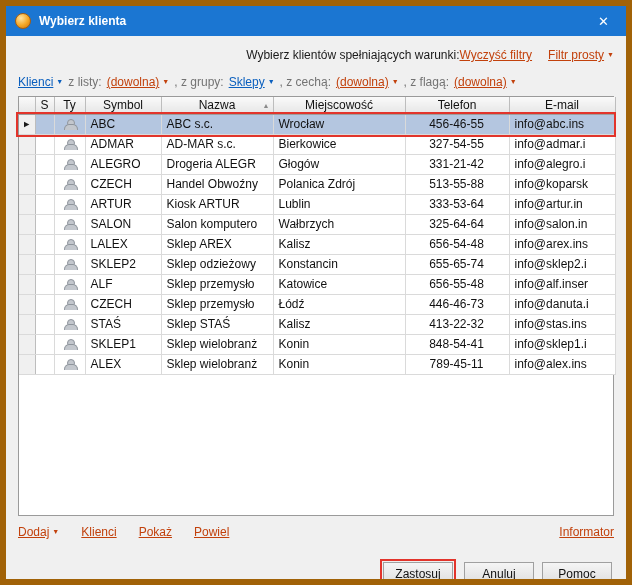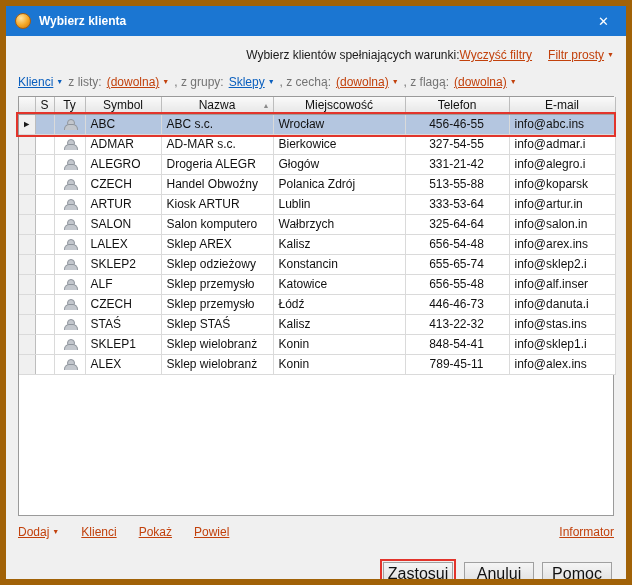--- a/index.html
+++ b/index.html
@@ -61,21 +61,21 @@
   .row-annotation { position:absolute; left:-3px; width:calc(100% + 6px); top:15px; height:25px;
     border:2px solid #e2342b; pointer-events:none; z-index:5; }
   .red-outline { display:inline-flex; border:2px solid #e2342b; padding:1px; background:transparent; }
 
   
   .footer-links { margin-top:9px; display:flex; gap:22px; align-items:baseline; }
   .footer-links .spacer { margin-left:auto; }
 
   
   .button-row { margin-top:20px; display:flex; justify-content:flex-end; align-items:center; gap:8px; padding-right:2px; }
-  button { width:70px; height:23px; font-family:"Liberation Sans", sans-serif; font-size:16px; color:#111;
+  button { width:70px; height:23px; font-family:"Liberation Sans", sans-serif; font-size:12px; color:#111;
     border:1px solid #a0a0a0; background:linear-gradient(#f5f5f5,#dedede); cursor:pointer; }
 </style>
 </head>
 <body>
 
 <div class="window">
 
   <div class="titlebar">
     <span class="app-icon"></span>
     <span class="title">Wybierz klienta</span>

